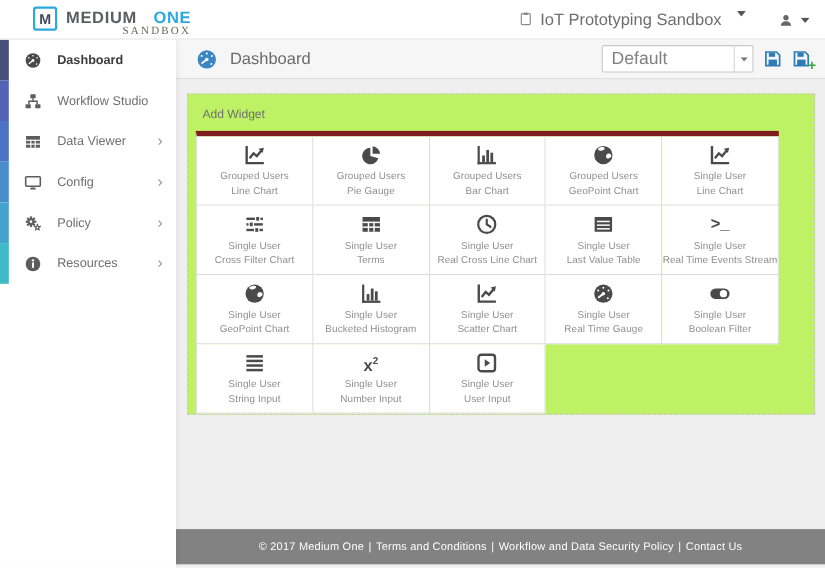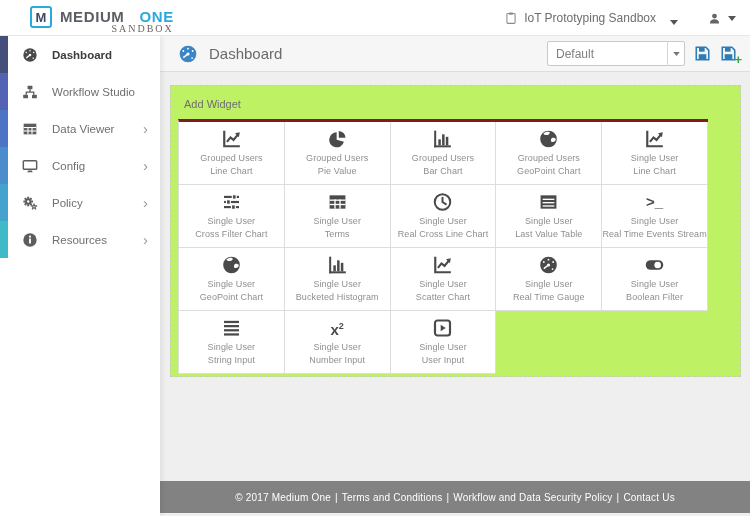--- a/index.html
+++ b/index.html
@@ -10,21 +10,21 @@
   
   .top-header { position:absolute; left:0; top:0; width:750px; height:36px; background:#fff; border-bottom:1px solid #e6e6e6; z-index:5; }
   .brand { position:absolute; left:30px; top:5px; display:flex; align-items:flex-start; gap:8px; cursor:pointer; }
   .brand-mark { width:22px; height:22px; border:2px solid #2ba8df; border-radius:3px; display:flex; align-items:center; justify-content:center; margin-top:1px; }
   .brand-mark span { font-size:13px; font-weight:bold; color:#3e4a63; }
   .brand-text { position:relative; line-height:1; padding-top:4px; }
   .bp { font-size:15px; letter-spacing:.6px; color:#5b5e63; font-weight:600; }
   .ba { font-size:15px; letter-spacing:.6px; color:#2ba8df; font-weight:600; margin-left:15px; }
   .bs { position:absolute; right:0; top:19px; font-family:"Liberation Serif", serif; font-size:10px; letter-spacing:2px; color:#6b6560; }
   .top-right { position:absolute; right:14px; top:0; height:36px; display:flex; align-items:center; gap:30px; }
-  .workspace-select { display:flex; align-items:flex-end; gap:6px; color:#6e6e6e; font-size:12px; cursor:pointer; }
+  .workspace-select { display:flex; align-items:flex-start; gap:6px; color:#6e6e6e; font-size:15px; cursor:pointer; }
   .workspace-select svg.clip { width:14px; height:14px; color:#8a8a8a; }
   .caret svg { width:8px; height:5px; color:#555; display:block; }
   .workspace-select .caret { margin-left:8px; }
   .user-menu { display:flex; align-items:center; gap:7px; cursor:pointer; }
   .user-menu svg.usr { width:13px; height:13px; color:#666; }
 
   
   .sidebar { position:absolute; left:0; top:36px; width:160px; height:480px; background:#fff; box-shadow:2px 0 5px rgba(0,0,0,.07); z-index:4; }
   .accent-strip { position:absolute; left:0; top:0; width:8px; }
   .strip-seg { width:8px; height:37px; }
@@ -38,32 +38,32 @@
   .chev { font-size:15px; color:#999; line-height:1; }
 
   
   .main { position:absolute; left:160px; top:36px; right:0; bottom:0; background:#efefef; }
   .content-header { position:absolute; left:0; top:0; right:0; height:36px; background:#f6f6f6; border-bottom:1px solid #ddd; display:flex; align-items:center; }
   .hico { margin-left:18px; display:flex; }
   .hico svg { width:20px; height:20px; color:#3d86c6; }
   .page-title { margin-left:11px; font-size:15px; color:#6a6a6a; }
   .header-controls { margin-left:auto; margin-right:13px; display:flex; align-items:center; gap:9px; }
   .dash-select { width:138px; height:25px; background:#fff; border:1px solid #c9c9c9; border-radius:2px; display:flex; align-items:center; cursor:pointer; }
-  .dash-select-value { flex:1; padding-left:8px; font-size:12px; color:#808080; }
+  .dash-select-value { flex:1; padding-left:8px; font-size:16px; color:#808080; }
   .dash-select-caret { width:17px; height:25px; border-left:1px solid #d5d5d5; display:flex; align-items:center; justify-content:center; }
   .dash-select-caret svg { width:7px; height:4px; color:#777; }
   .save-btn, .save-new-btn { position:relative; display:flex; cursor:pointer; }
   .save-btn svg, .save-new-btn svg { width:17px; height:17px; color:#2e7cb5; }
   .plus-badge { position:absolute; right:-5px; bottom:-4px; color:#3aa545; font-size:13px; font-weight:800; line-height:1; }
   .plus-badge::after { content:"+"; }
 
   
   .widget-panel { position:absolute; left:10px; top:49px; width:571px; height:292px; background:#bef264; border:1px dashed #c9c9c9; }
   .panel-title { padding:12px 0 0 13px; font-size:11px; color:#6f6f6f; }
-  .widget-grid { margin:9px 0 0 7px; width:530px; display:grid; grid-template-columns:repeat(5,105.8px); grid-auto-rows:63px; border-top:3px solid #7f1d1d; border-left:1px solid #ddd; }
+  .widget-grid { margin:9px 0 0 7px; width:530px; display:grid; grid-template-columns:repeat(5,105.8px); grid-auto-rows:63px; border-top:5px solid #7f1d1d; border-left:1px solid #ddd; }
   .tile { border-right:1px solid #ddd; border-bottom:1px solid #ddd; display:flex; flex-direction:column; align-items:center; justify-content:flex-start; padding-top:6px; cursor:pointer; background:#fff; }
   .tico { height:22px; display:flex; align-items:center; justify-content:center; margin-bottom:2px; }
   .tico svg { width:21px; height:20px; color:#4a4a4a; display:block; }
   .txt-ico { font-weight:bold; font-size:15px; color:#4a4a4a; line-height:20px; }
   .txt-ico sup { font-size:9px; }
   .tl { font-size:9px; color:#8f8f8f; line-height:13px; letter-spacing:.1px; }
 
   
   .footer { position:absolute; left:0; right:0; top:445px; height:32px; background:#828282; display:flex; align-items:center; justify-content:center; }
   .footer-text { font-size:10px; color:#fff; letter-spacing:.2px; }
@@ -277,21 +277,21 @@
             <span class="tl">Line Chart</span>
           </div>
           <div class="tile">
             <span class="tico">
               <svg viewBox="0 0 24 24" fill="currentColor">
                 <path d="M11 4a9 9 0 1 0 8.7 11.3L11 13z"></path>
                 <path d="M13.5 2.3a9.2 9.2 0 0 1 8.2 8.2h-8.2z"></path>
               </svg>
             </span>
             <span class="tl">Grouped Users</span>
-            <span class="tl">Pie Value</span>
+            <span class="tl">Pie Gauge</span>
           </div>
           <div class="tile">
             <span class="tico">
               <svg viewBox="0 0 24 24" fill="currentColor">
                 <rect x="2" y="2" width="2.4" height="20"></rect>
                 <rect x="2" y="19.6" width="20" height="2.4"></rect>
                 <rect x="7" y="12.4" width="3" height="7.2"></rect>
                 <rect x="11.5" y="6.4" width="3" height="13.2"></rect>
                 <rect x="16" y="9.4" width="3" height="10.2"></rect>
               </svg>

